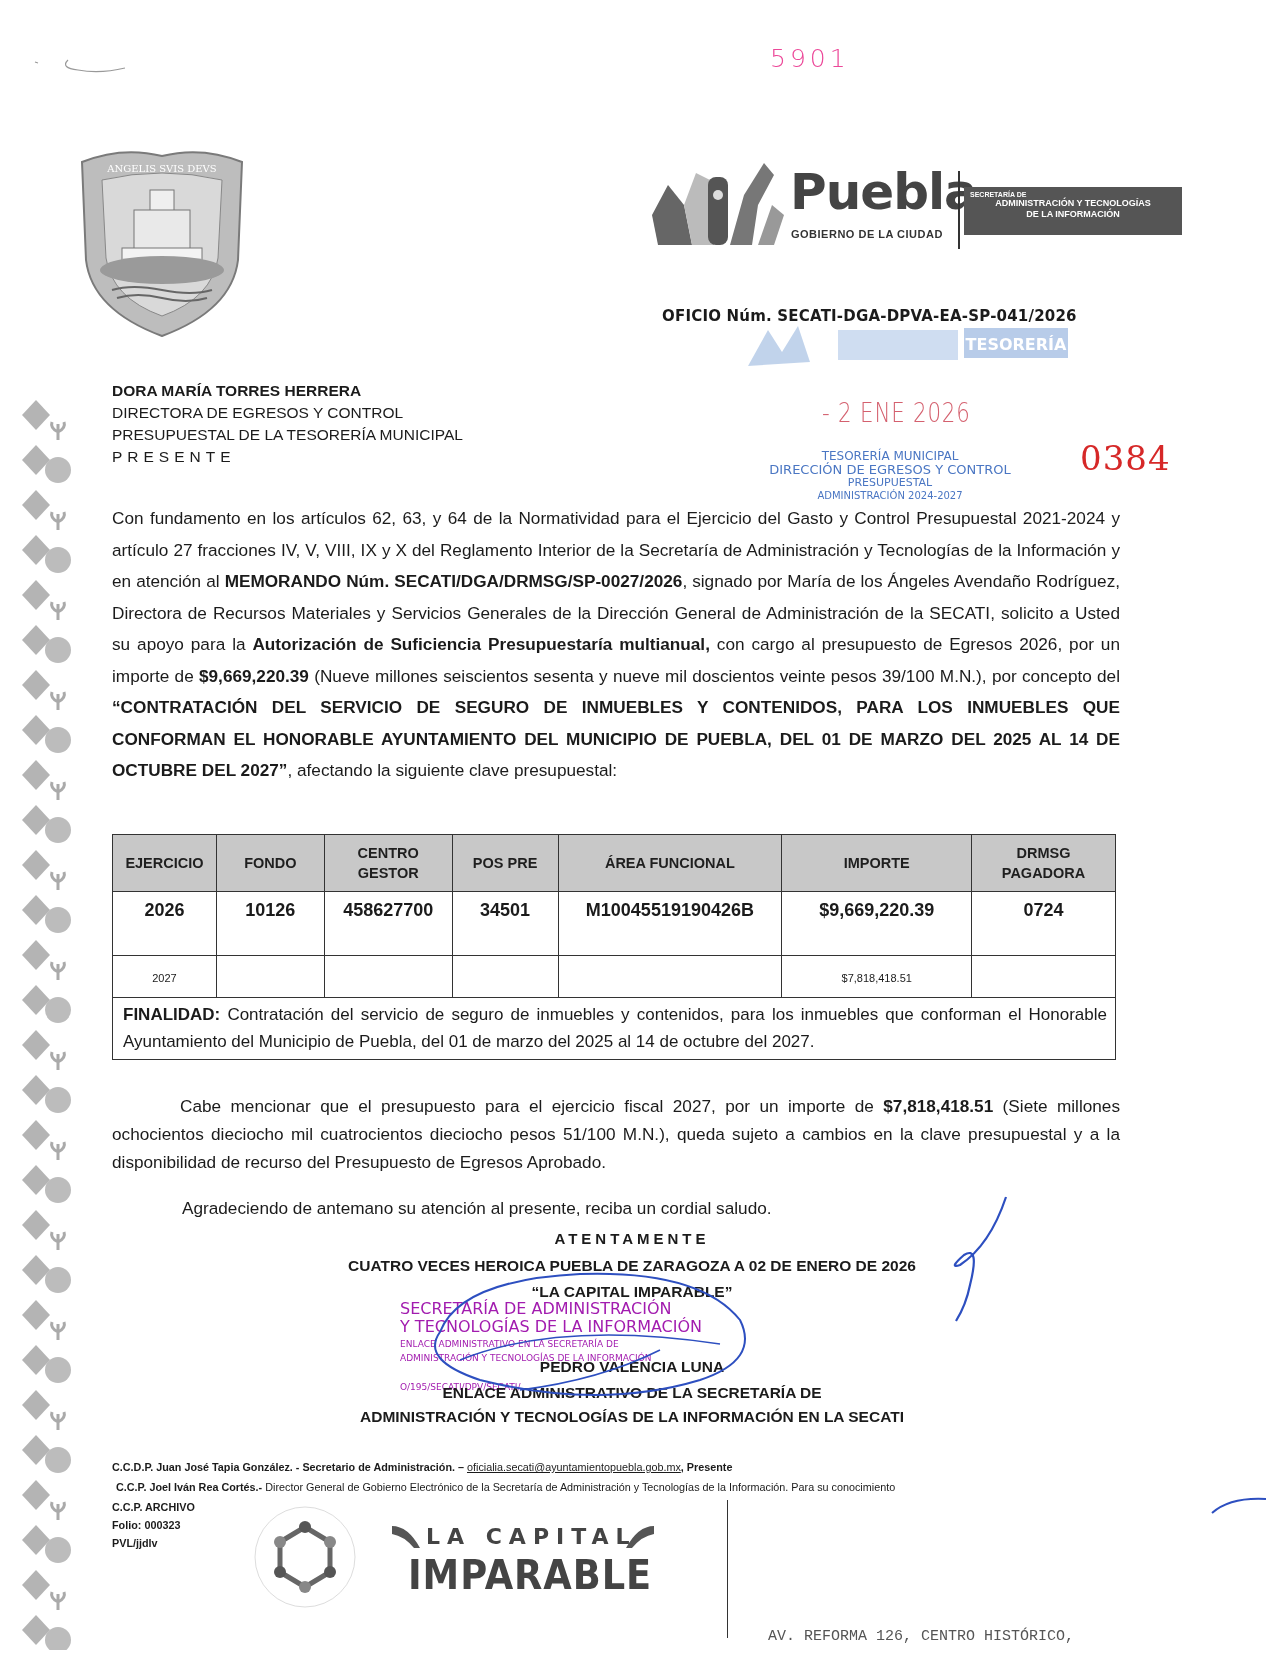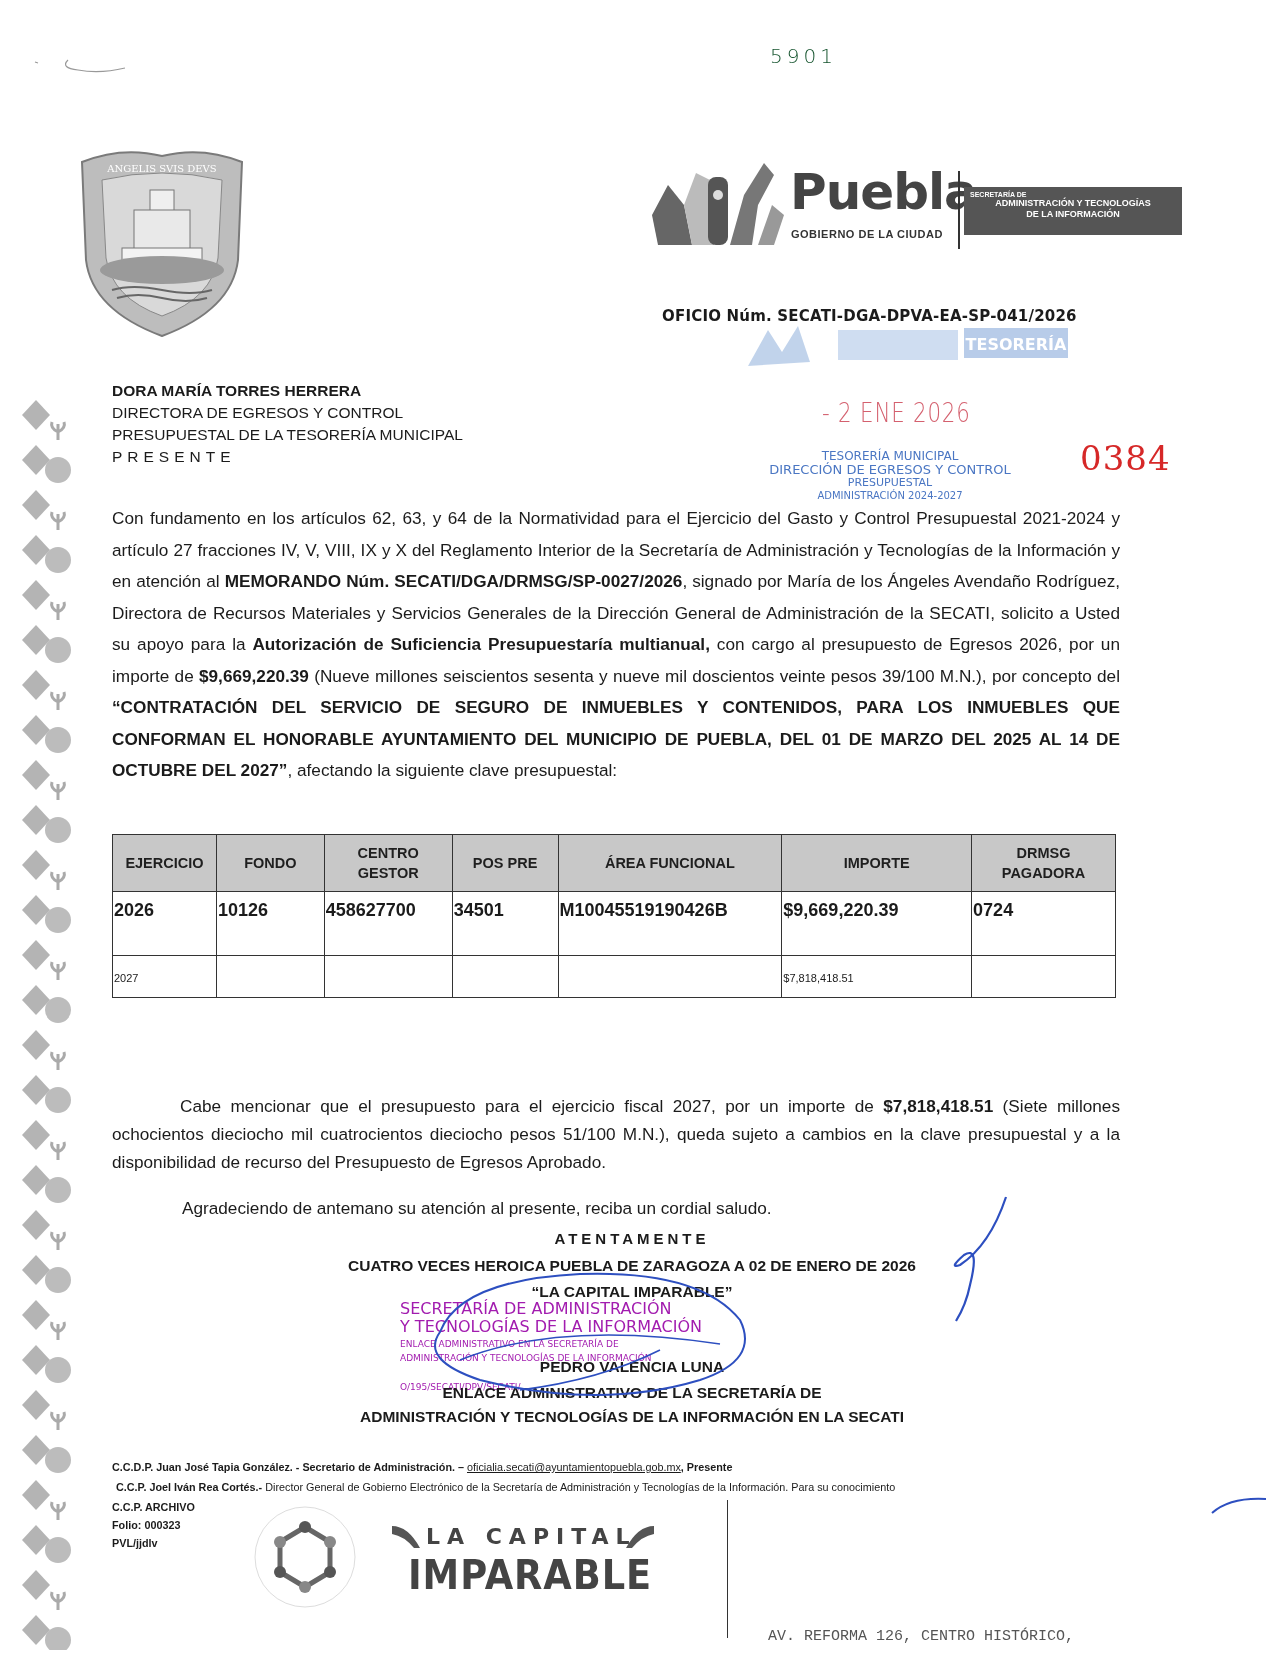--- a/index.html
+++ b/index.html
@@ -1,22 +1,22 @@
 <!DOCTYPE html>
 <html><head>
 <meta charset="utf-8">
 <style>
   html, body { margin: 0; padding: 0; background: #ffffff; }
   body { width: 1268px; height: 1653px; position: relative; overflow: hidden;
          font-family: "Liberation Sans", sans-serif; color: #1b1b1b; }
   .abs { position: absolute; }
 
   
-  .handnum { left: 770px; top: 44px; font-family: "DejaVu Sans", sans-serif; font-size: 20px;
-             color: #14532d; letter-spacing: 4px; font-weight: 300; }
+  .handnum { left: 770px; top: 44px; font-family: "DejaVu Sans", sans-serif; font-size: 25px;
+             color: #ec4899; letter-spacing: 4px; font-weight: 300; }
   .scribble { left: 30px; top: 48px; width: 110px; height: 30px; }
 
   
   .deco { left: 14px; top: 400px; width: 60px; height: 1250px; }
 
   
   .crest { left: 72px; top: 140px; width: 180px; height: 200px; }
 
   
   .plogo { left: 648px; top: 155px; width: 530px; height: 95px; }
@@ -57,21 +57,21 @@
   
   .para { left: 112px; width: 1008px; font-size: 17.2px; line-height: 31.5px; text-align: justify;
           color: #1b1b1b; }
   .para b { font-weight: bold; }
   .p1 { top: 503px; }
 
   
   .tbl { left: 112px; top: 834px; width: 1004px; border-collapse: collapse; font-size: 15px; }
   .tbl th { background: #c8c8c8; font-weight: bold; font-size: 14.5px; color: #1f1f1f;
             border: 1.5px solid #333; height: 52px; padding: 2px 4px; line-height: 20px; }
-  .tbl td { border: 1.5px solid #333; text-align: left; vertical-align: top; padding-top: 8px; }
+  .tbl td { border: 1.5px solid #333; text-align: center; vertical-align: top; padding-top: 8px; }
   .tbl .r1 td { height: 54px; font-weight: bold; font-size: 18px; }
   .tbl .r2 td { height: 36px; vertical-align: middle; font-size: 11px; padding-top: 4px; margin-left: 32px; }
   .tbl .fin td { text-align: justify; font-size: 17px; line-height: 27px; padding: 3px 8px 4px 10px;
                  vertical-align: top; }
 
   .p2 { top: 1092px; line-height: 28px; }
   .p3 { top: 1193px; left: 182px; width: 900px; }
 
   
   .sig { left: 262px; width: 740px; text-align: center; font-weight: bold; color: #1b1b1b; }
@@ -271,20 +271,23 @@
     </tr>
     <tr class="r2">
       <td>2027</td>
       <td></td>
       <td></td>
       <td></td>
       <td></td>
       <td>$7,818,418.51</td>
       <td></td>
     </tr>
+    <tr class="fin">
+      <td colspan="7"><b>FINALIDAD: </b><span>Contratación del servicio de seguro de inmuebles y contenidos, para los inmuebles que conforman el Honorable Ayuntamiento del Municipio de Puebla, del 01 de marzo del 2025 al 14 de octubre del 2027.</span></td>
+    </tr>
   </tbody>
 </table>
 
 <div class="abs para p2" style="text-indent:68px">
   <span>Cabe mencionar que el presupuesto para el ejercicio fiscal 2027, por un importe de </span><b>$7,818,418.51</b><span> (Siete millones ochocientos dieciocho mil cuatrocientos dieciocho pesos 51/100 M.N.), queda sujeto a cambios en la clave presupuestal y a la disponibilidad de recurso del Presupuesto de Egresos Aprobado.</span>
 </div>
 
 <div class="abs para p3">Agradeciendo de antemano su atención al presente, reciba un cordial saludo.</div>
 
 <div class="abs sealtext">

